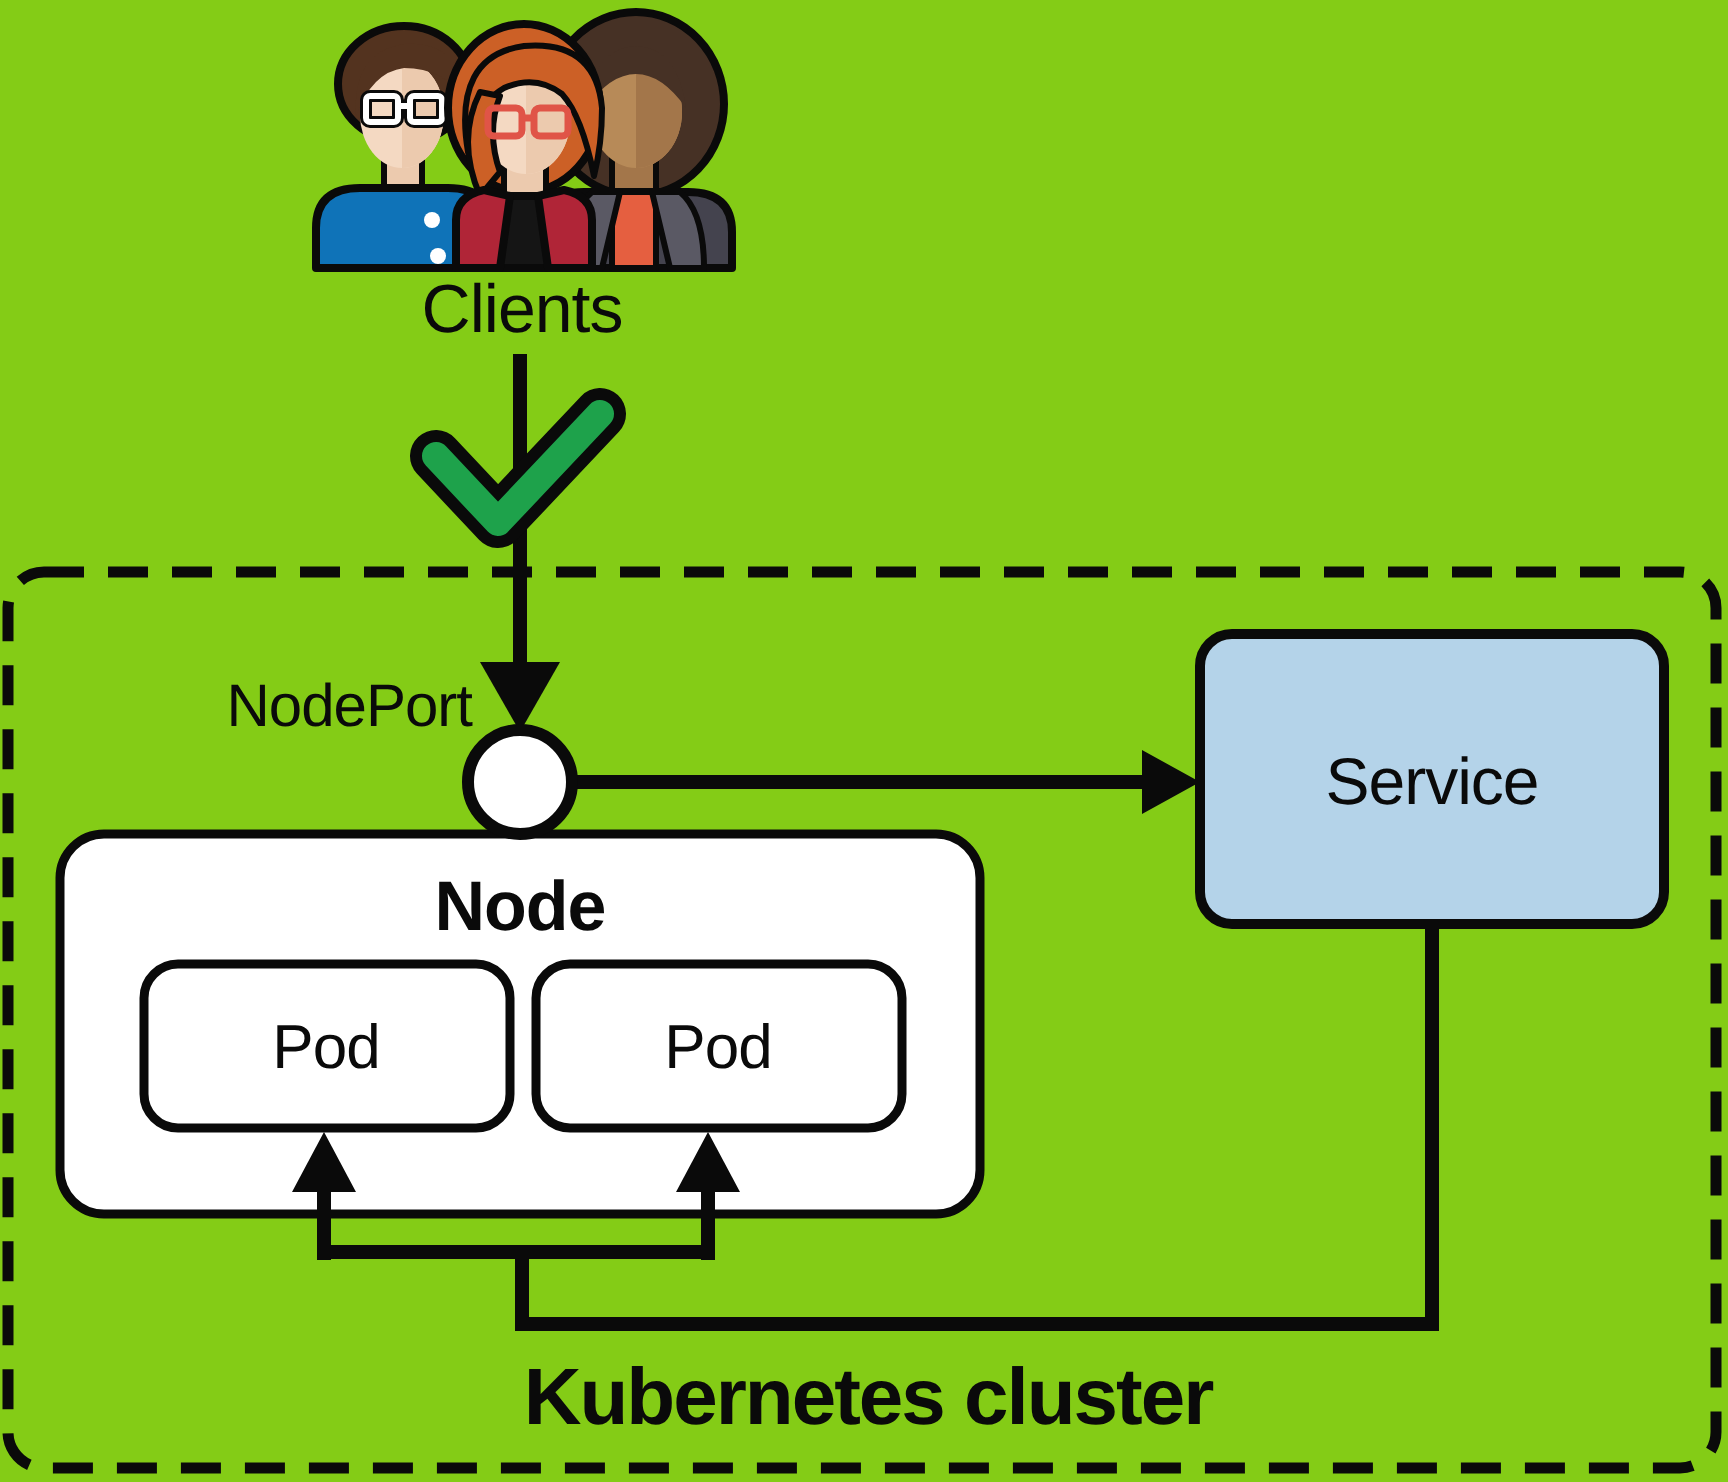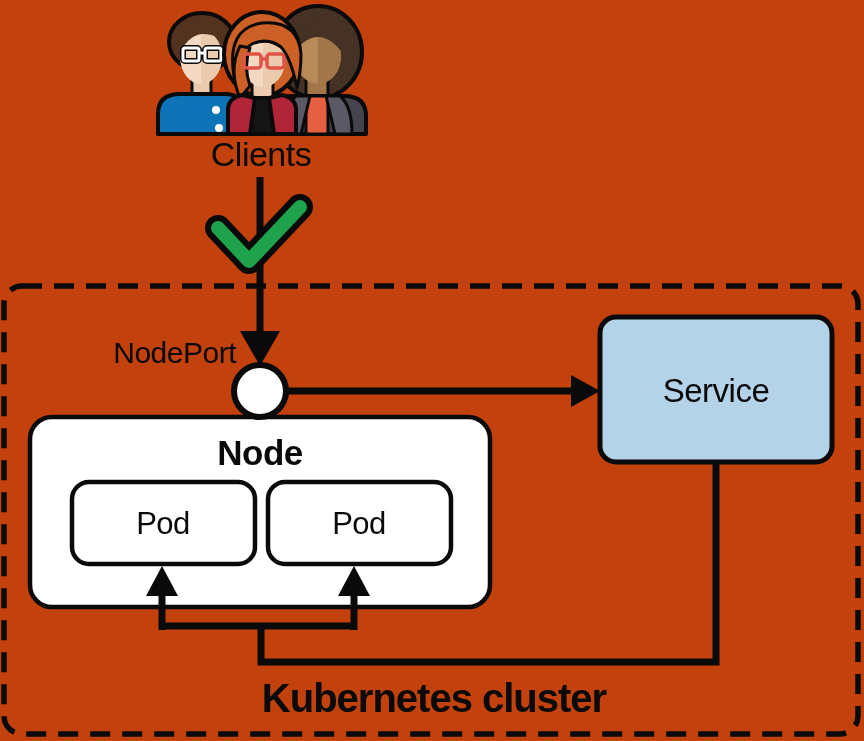--- a/index.html
+++ b/index.html
@@ -1,16 +1,16 @@
 <!DOCTYPE html>
 <html style="--c-ink: #0a0a0a; --c-white: #ffffff; --c-service-fill: #b4d3e9; --c-check-green: #1ea24b; --c-skin-light: #f4d9c2; --c-skin-shade: #eccaae; --c-skin-brown: #b78a58; --c-skin-brown-shade: #a3764a; --c-hair-brown: #53331f; --c-hair-dark: #463125; --c-hair-orange: #cc6026; --c-glasses-red: #e05447; --c-shirt-blue: #0f73b8; --c-cardigan-red: #b02537; --c-top-black: #151515; --c-jacket-gray: #44434e; --c-jacket-light: #5a5964; --c-top-orange: #e55f40;"><head>
 <meta charset="utf-8">
 <style>
   html,body{margin:0;padding:0;background:#ffffff;}
-  .stage{width:864px;height:741px;position:relative;background:#c2410c;overflow:hidden;}
+  .stage{width:864px;height:741px;position:relative;background:#84cc16;overflow:hidden;}
   svg{display:block;}
   svg text{font-family:"Liberation Sans", sans-serif; fill:var(--c-ink); letter-spacing:-0.5px;}
   .t-clients{font-size:34px;}
   .t-nodeport{font-size:30px;}
   .t-node{font-size:35px;font-weight:bold;}
   .t-pod{font-size:31px;}
   .t-service{font-size:33px;}
   .t-cluster{font-size:40px;font-weight:bold;letter-spacing:-1px;}
   .dashed{fill:none;stroke:var(--c-ink);stroke-width:5.5;stroke-dasharray:20 12;}
   .box{fill:var(--c-white);stroke:var(--c-ink);stroke-width:4.5;}

